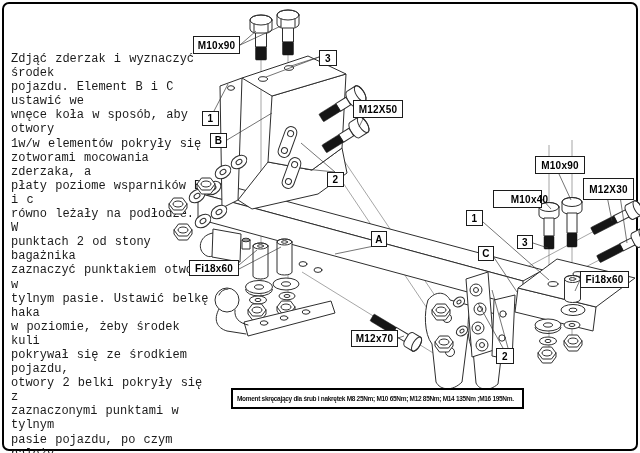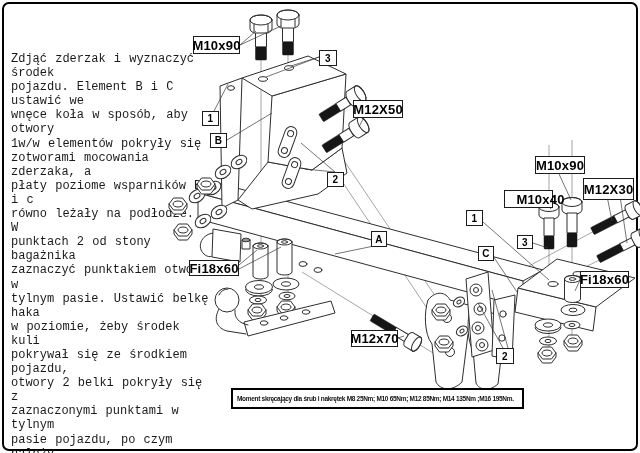--- a/index.html
+++ b/index.html
@@ -18,21 +18,21 @@
   }
   svg.diagram{position:absolute;left:0;top:0;}
   svg .ln{stroke:#2e2e2e;stroke-width:1;fill:none;stroke-linejoin:round;stroke-linecap:round;}
   svg .pt{stroke:#2e2e2e;stroke-width:1;fill:#ffffff;stroke-linejoin:round;}
   svg .th{fill:#161616;stroke:#161616;stroke-width:.5;}
   svg .ax{stroke:#6a6a6a;stroke-width:.6;fill:none;}
   svg .ld{stroke:#3a3a3a;stroke-width:.7;fill:none;}
   .co{
     position:absolute;border:1px solid #1c1c1c;background:#fff;
     display:flex;align-items:center;justify-content:center;
-    font-weight:bold;font-size:13px;letter-spacing:.2px;color:#000;
+    font-weight:bold;font-size:10px;letter-spacing:.2px;color:#000;
     box-sizing:border-box;
   }
   .co.ref{font-size:10px;}
   .torque{
     position:absolute;left:231px;top:388px;width:293px;height:21px;
     border:2px solid #000;background:#fff;box-sizing:border-box;
     display:flex;align-items:center;padding:0 4px;
     font-size:6.5px;font-weight:bold;letter-spacing:-0.3px;white-space:nowrap;overflow:hidden;
   }
 </style>
@@ -369,21 +369,21 @@
 </svg>
 
 <div class="co" style="left:193px;top:36px;width:47px;height:18px;">M10x90</div>
 <div class="co ref" style="left:319px;top:50px;width:18px;height:16px;">3</div>
 <div class="co ref" style="left:202px;top:111px;width:17px;height:15px;">1</div>
 <div class="co ref" style="left:210px;top:133px;width:17px;height:15px;">B</div>
 <div class="co ref" style="left:327px;top:172px;width:17px;height:15px;">2</div>
 <div class="co" style="left:353px;top:100px;width:50px;height:18px;">M12X50</div>
 <div class="co ref" style="left:371px;top:231px;width:16px;height:16px;">A</div>
 <div class="co" style="left:535px;top:156px;width:50px;height:18px;">M10x90</div>
-<div class="co" style="left:504px;top:190px;width:49px;height:18px;padding-left:24px;">M10x40</div>
+<div class="co" style="left:493px;top:190px;width:49px;height:18px;padding-left:24px;">M10x40</div>
 <div class="co" style="left:583px;top:178px;width:51px;height:22px;">M12X30</div>
 <div class="co ref" style="left:466px;top:210px;width:17px;height:16px;">1</div>
 <div class="co ref" style="left:517px;top:235px;width:16px;height:14px;">3</div>
 <div class="co ref" style="left:478px;top:246px;width:16px;height:15px;">C</div>
 <div class="co" style="left:580px;top:271px;width:49px;height:17px;">Fi18x60</div>
 <div class="co" style="left:189px;top:260px;width:50px;height:16px;">Fi18x60</div>
 <div class="co" style="left:351px;top:330px;width:47px;height:17px;text-align:center;">M12x70</div>
 <div class="co ref" style="left:496px;top:348px;width:18px;height:16px;">2</div>
 
 <div class="torque">Moment skręcający dla śrub i nakrętek M8 25Nm; M10 65Nm; M12 85Nm; M14 135Nm ;M16 195Nm.</div>

